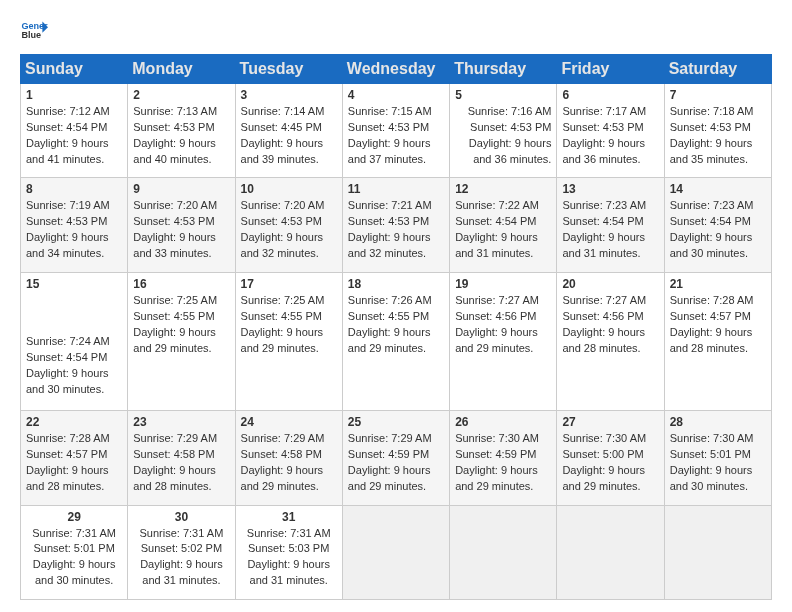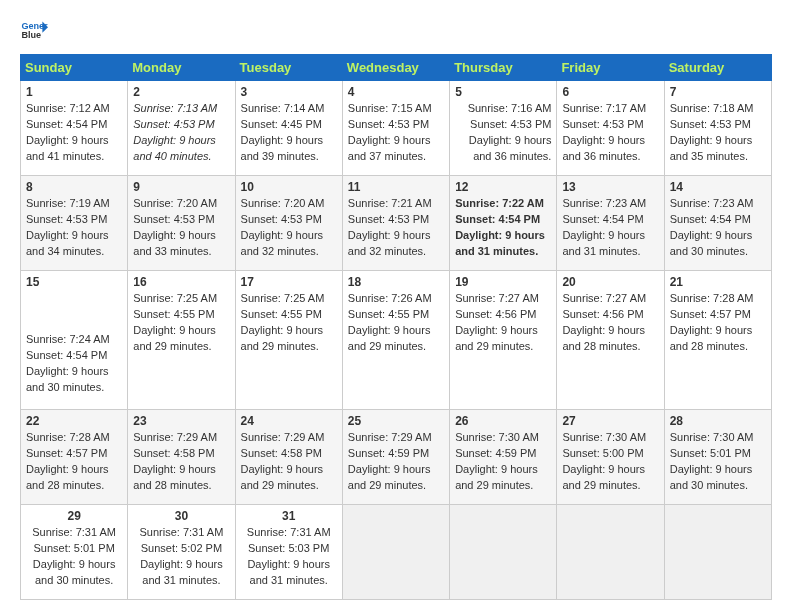--- a/index.html
+++ b/index.html
@@ -46,22 +46,22 @@
     }
     .calendar {
       flex: 1;
       border: 1px solid #ccc;
       border-collapse: collapse;
       width: 100%;
       table-layout: fixed;
     }
     .calendar th {
       background: #1a6bc1;
-      color: #bef264;
-      font-size: 13px;
+      color: #e5e5e5;
+      font-size: 16px;
       font-weight: bold;
       padding: 5px 4px;
       text-align: left;
       border: 1px solid #1a6bc1;
     }
     .calendar td {
       border: 1px solid #ccc;
       vertical-align: top;
       padding: 4px 5px;
       font-size: 9.5px;
@@ -125,21 +125,21 @@
     <tr>
           <td>
             <span class="day-num">1</span>
             <div class="day-info" style="white-space: pre-line;">Sunrise: 7:12 AM
 Sunset: 4:54 PM
 Daylight: 9 hours
 and 41 minutes.</div>
           </td>
           <td>
             <span class="day-num">2</span>
-            <div class="day-info" style="white-space: pre-line; font-style: italic;">Sunrise: 7:13 AM
+            <div class="day-info" style="white-space: pre-line;">Sunrise: 7:13 AM
 Sunset: 4:53 PM
 Daylight: 9 hours
 and 40 minutes.</div>
           </td>
           <td>
             <span class="day-num">3</span>
             <div class="day-info" style="white-space: pre-line;">Sunrise: 7:14 AM
 Sunset: 4:45 PM
 Daylight: 9 hours
 and 39 minutes.</div>
@@ -197,21 +197,21 @@
           </td>
           <td>
             <span class="day-num">11</span>
             <div class="day-info" style="white-space: pre-line;">Sunrise: 7:21 AM
 Sunset: 4:53 PM
 Daylight: 9 hours
 and 32 minutes.</div>
           </td>
           <td>
             <span class="day-num">12</span>
-            <div class="day-info" style="white-space: pre-line; font-weight: bold;">Sunrise: 7:22 AM
+            <div class="day-info" style="white-space: pre-line;">Sunrise: 7:22 AM
 Sunset: 4:54 PM
 Daylight: 9 hours
 and 31 minutes.</div>
           </td>
           <td>
             <span class="day-num">13</span>
             <div class="day-info" style="white-space: pre-line;">Sunrise: 7:23 AM
 Sunset: 4:54 PM
 Daylight: 9 hours
 and 31 minutes.</div>

